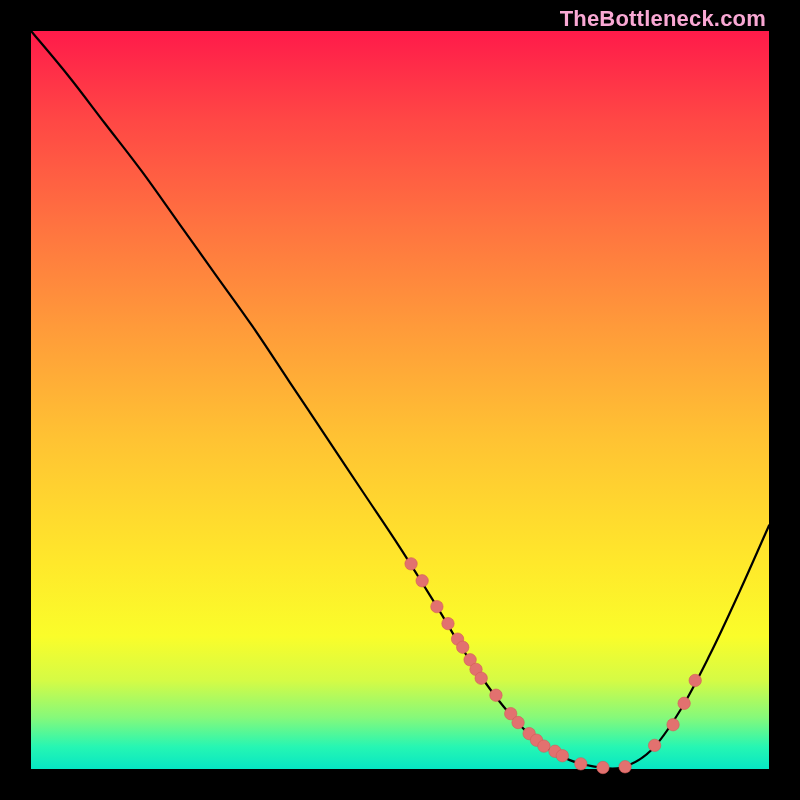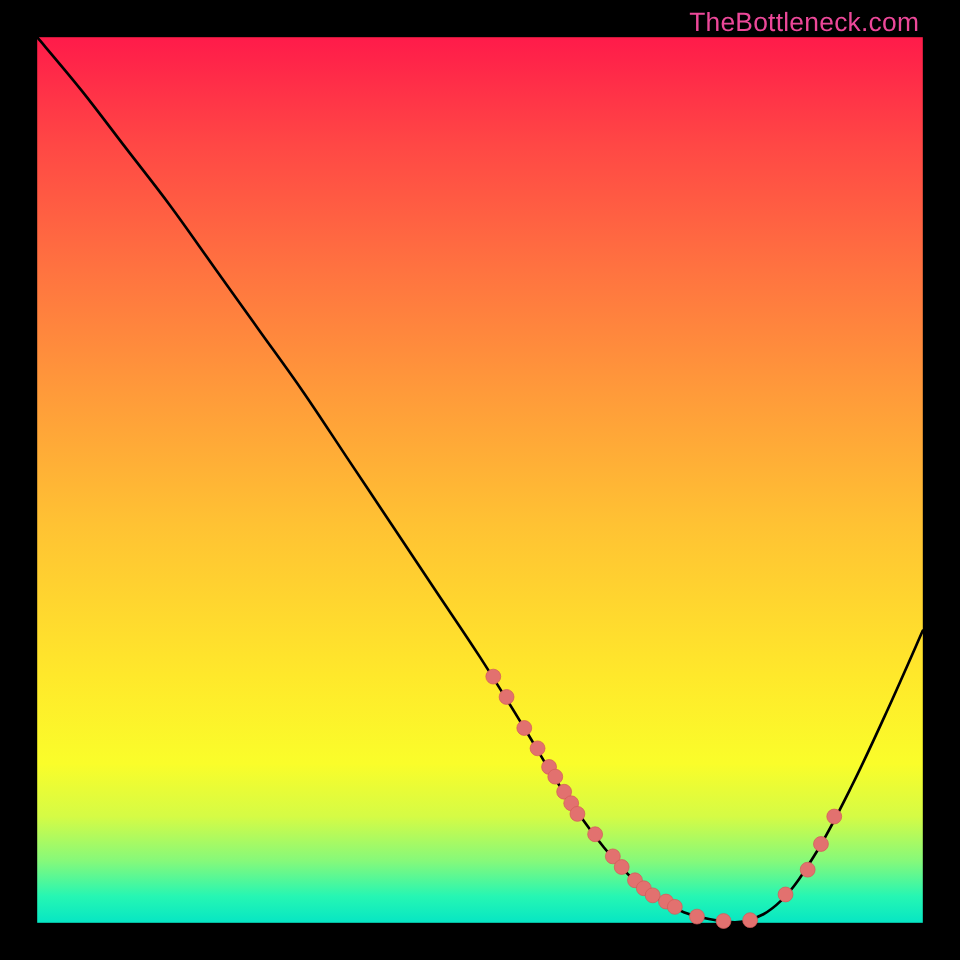--- a/index.html
+++ b/index.html
@@ -43,23 +43,23 @@
     left: 31px;
     top: 31px;
     width: 738px;
     height: 738px;
     overflow: visible;
   }
   .watermark {
     position: absolute;
     top: 6px;
     right: 34px;
-    color: #ec4899;
+    color: #f9a8d4;
     font-size: 22px;
-    font-weight: 400;
+    font-weight: 700;
     letter-spacing: 0.2px;
     user-select: none;
   }
 </style>
 </head>
 <body>
 
 <div class="chart-wrap">
   <div class="watermark">TheBottleneck.com</div>
   <div class="plot-area"></div>

